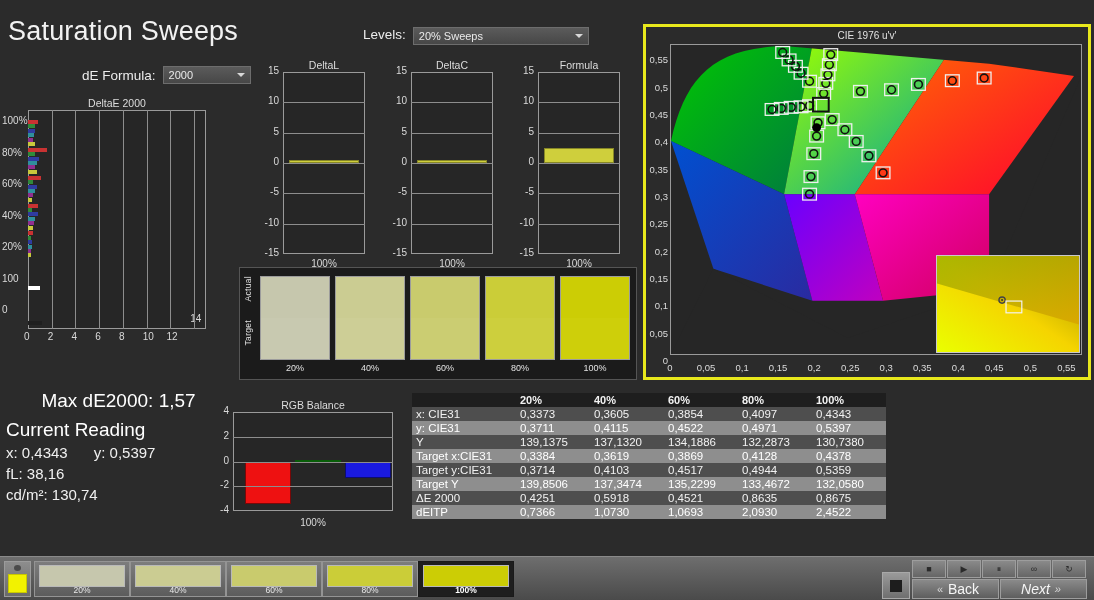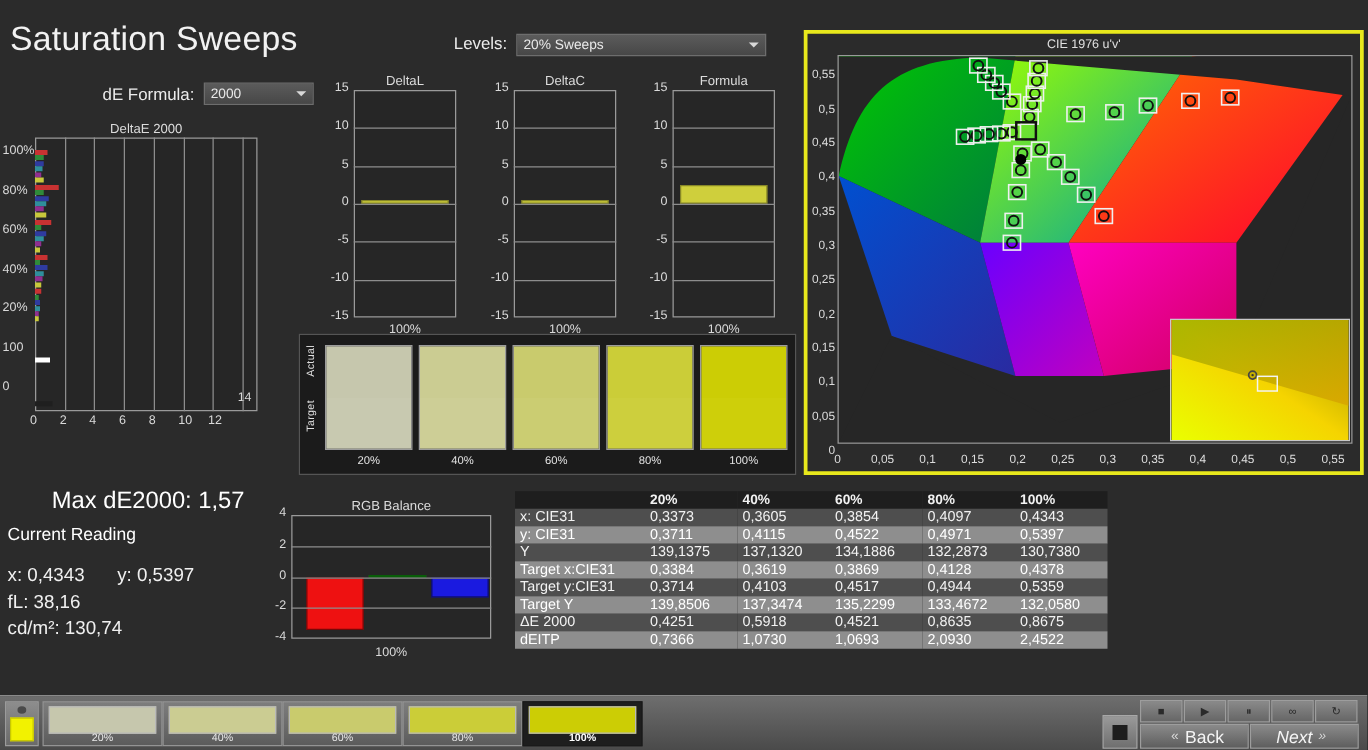--- a/index.html
+++ b/index.html
@@ -35,21 +35,21 @@
   .combo .arrow {
     position: absolute; right: 5px; top: 50%;
     width: 0; height: 0; margin-top: -2px;
     border-left: 4px solid transparent;
     border-right: 4px solid transparent;
     border-top: 4px solid #d8d8d8;
   }
   #deFormulaRow { position: absolute; left: 82px; top: 66px; display: flex; align-items: center; gap: 7px; }
   #deFormulaRow .combo { width: 88px; }
   #levelsRow { position: absolute; left: 363px; top: 27px; display: flex; align-items: flex-start; gap: 7px; }
-  #levelsRow .combo { width: 200px; }
+  #levelsRow .combo { width: 176px; }
 
   
   .chart { position: absolute; }
   .chart .ctitle {
     position: absolute; width: 100%; text-align: center;
     font-size: 10.5px; color: #dcdcdc; top: -13px;
   }
   .plotbox {
     position: absolute; background: #262626;
     border: 1px solid #9a9a9a;
@@ -94,22 +94,22 @@
   .cieTickY { position: absolute; left: 0; width: 22px; text-align: right; font-size: 9.5px; color: #dcdcdc; }
   .cieTickX { position: absolute; bottom: 4px; font-size: 9.5px; color: #dcdcdc; transform: translateX(-50%); }
   #cieInset {
     position: absolute; right: 8px; bottom: 24px; width: 144px; height: 98px;
     border: 1px solid #c9c9c9; overflow: hidden;
   }
 
   
   #readings { position: absolute; left: 6px; top: 388px; width: 225px; }
   .bigline { font-size: 19px; color: #fff; text-align: center; line-height: 25px; }
-  .curHead { font-size: 14px; color: #fff; margin-top: 6px; }
-  .readrow { font-size: 15px; color: #f0f0f0; margin-top: 17px; display: flex; gap: 26px; }
+  .curHead { font-size: 19px; color: #fff; margin-top: 6px; }
+  .readrow { font-size: 15px; color: #f0f0f0; margin-top: 3px; display: flex; gap: 26px; }
   .readline { font-size: 15px; color: #f0f0f0; margin-top: 4px; }
 
   
   #rgbBal { left: 233px; top: 412px; width: 160px; height: 115px; }
 
   
   #dataTable {
     position: absolute; left: 412px; top: 393px; width: 474px;
     font-size: 11.5px; border-collapse: collapse;
   }

